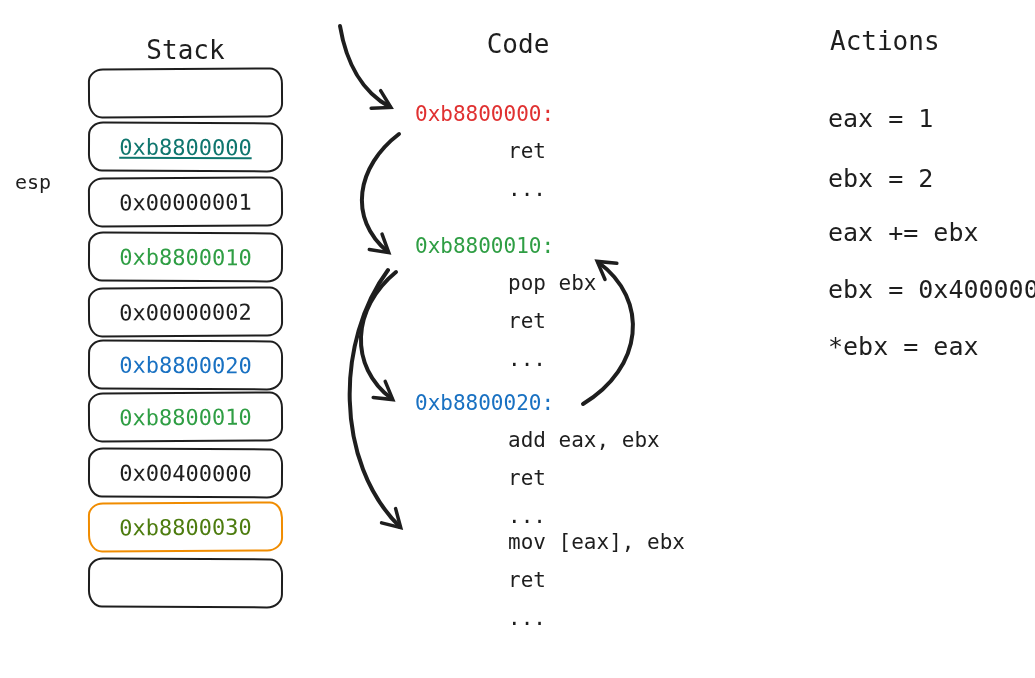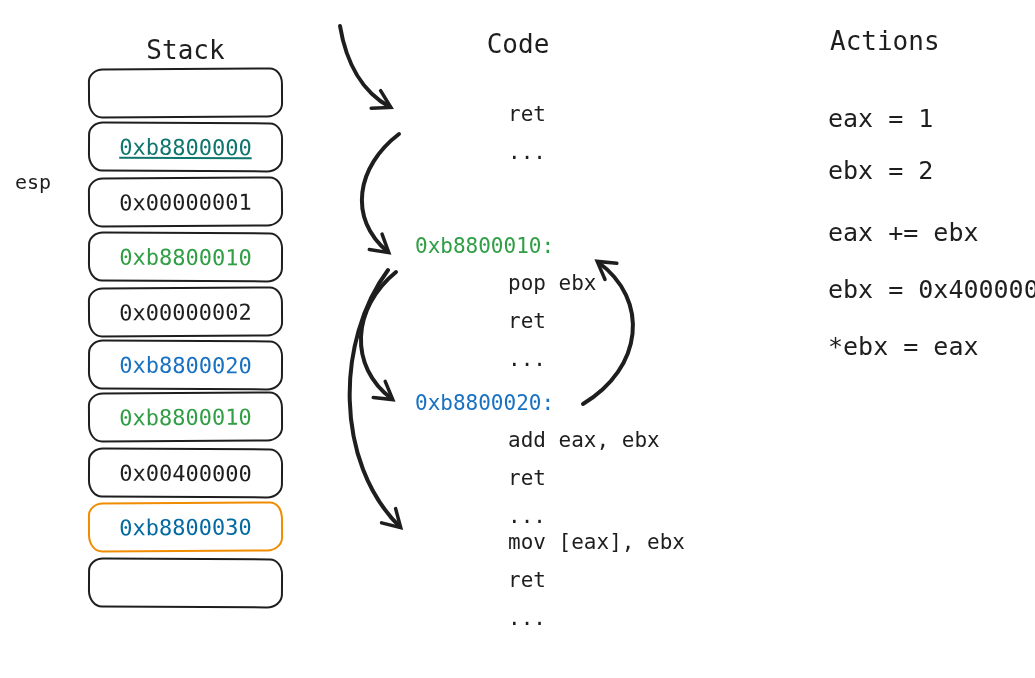--- a/index.html
+++ b/index.html
@@ -82,28 +82,29 @@
     <div class="cell" style="top:340px">
         <span class="cell-text" style="color: rgb(25, 113, 194);">0xb8800020</span>
       </div>
     <div class="cell" style="top:392px">
         <span class="cell-text" style="color: rgb(47, 158, 68);">0xb8800010</span>
       </div>
     <div class="cell" style="top:448px">
         <span class="cell-text" style="color: rgb(30, 30, 30);">0x00400000</span>
       </div>
     <div class="cell" style="top: 502px; border-color: rgb(240, 140, 0);">
-        <span class="cell-text" style="color: #0369a1;">0xb8800030</span>
+        <span class="cell-text" style="color: #4d7c0f;">0xb8800030</span>
       </div>
     <div class="cell" style="top:558px">
         <span class="cell-text"></span>
       </div>
   </div>
 
   <div class="code-block" style="top:101px">
+    <div class="addr" style="color: rgb(224, 49, 49);">0xb8800000:</div>
     <div class="iline">ret</div>
     <div class="iline">...</div>
   </div>
   <div class="code-block" style="top:233px">
     <div class="addr" style="color: rgb(47, 158, 68);">0xb8800010:</div>
     <div class="iline">pop ebx</div>
     <div class="iline">ret</div>
     <div class="iline">...</div>
   </div>
   <div class="code-block" style="top:390px">
@@ -112,21 +113,21 @@
     <div class="iline">ret</div>
     <div class="iline">...</div>
   </div>
   <div class="code-block" style="top:529px">
     <div class="iline">mov [eax], ebx</div>
     <div class="iline">ret</div>
     <div class="iline">...</div>
   </div>
 
   <div class="action" style="top:106px">eax = 1</div>
-  <div class="action" style="top:158px">ebx = 2</div>
+  <div class="action" style="top:166px">ebx = 2</div>
   <div class="action" style="top:220px">eax += ebx</div>
   <div class="action" style="top:277px">ebx = 0x400000</div>
   <div class="action" style="top:334px">*ebx = eax</div>
 
   <svg class="arrows" width="1035" height="678" viewBox="0 0 1035 678" xmlns="http://www.w3.org/2000/svg">
     <defs>
       <marker id="ah" viewBox="0 0 28 28" refX="22" refY="14" markerWidth="28" markerHeight="28" orient="auto" markerUnits="userSpaceOnUse">
         <path d="M6,4 L23,14 L6,24" fill="none" stroke="#1e1e1e" stroke-width="3.5" stroke-linecap="round"></path>
       </marker>
     </defs>

